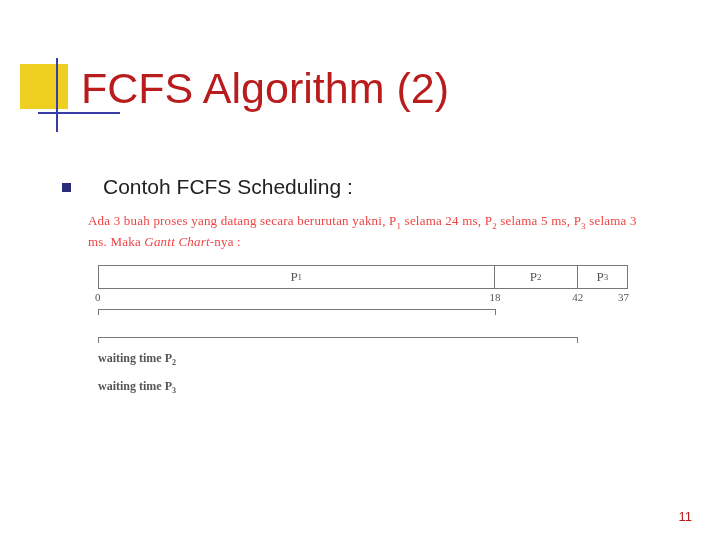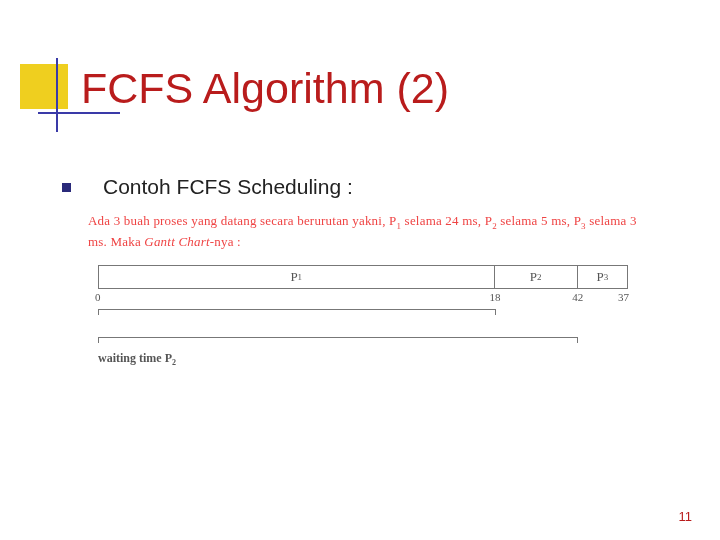--- a/index.html
+++ b/index.html
@@ -189,17 +189,20 @@
 
   <div class="wait">
     <div class="wait-row" style="width:calc(530px * 24/32)">
       <div class="wait-bracket" style="left:0; right:0;"></div>
       <div class="wait-label">
         <span>waiting time P</span><sub>2</sub>
       </div>
     </div>
     <div class="wait-row" style="width:calc(530px * 29/32)">
       <div class="wait-bracket" style="left:0; right:0;"></div>
+      <div class="wait-label">
+        <span>waiting time P</span><sub>3</sub>
+      </div>
     </div>
   </div>
 </div>
 
 <div class="page-num">11</div>
 
 </body></html>

